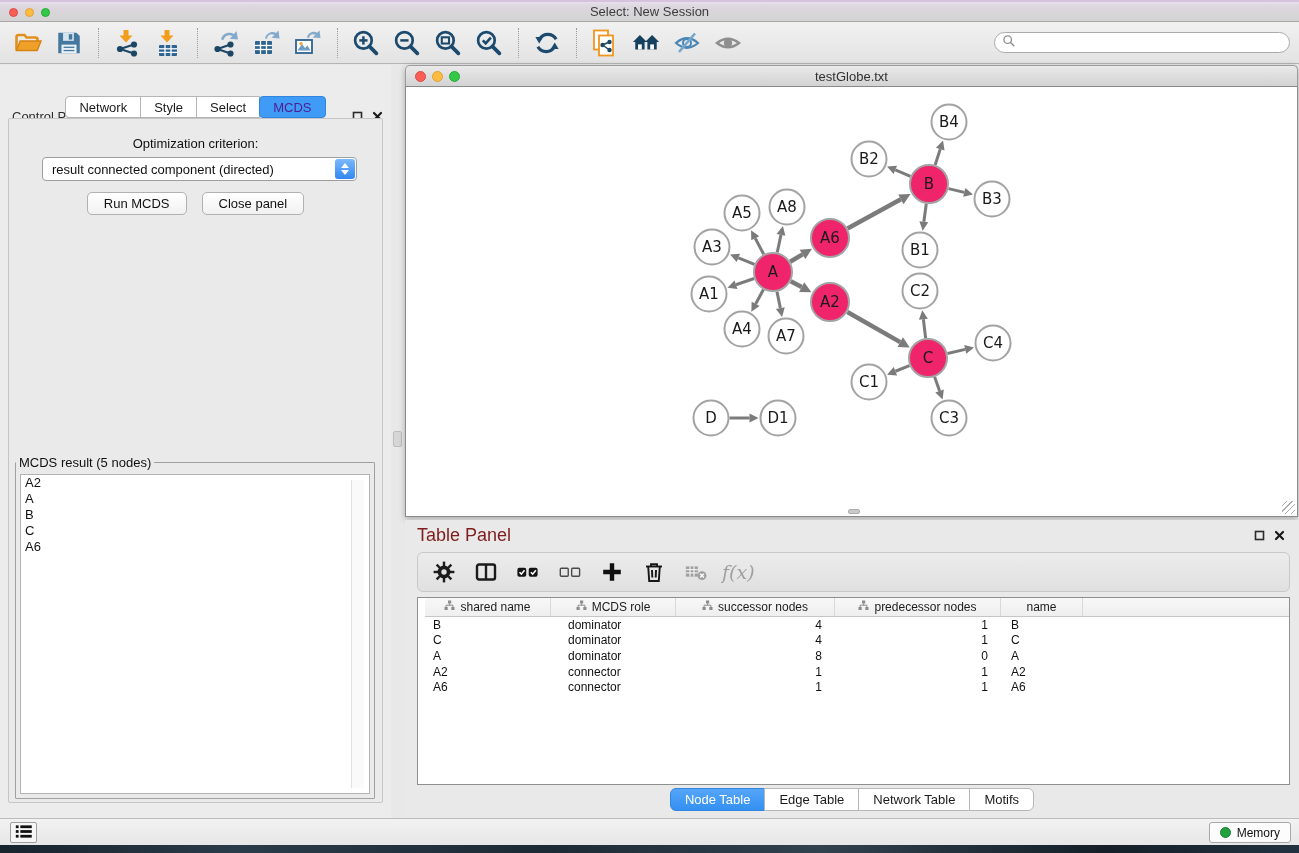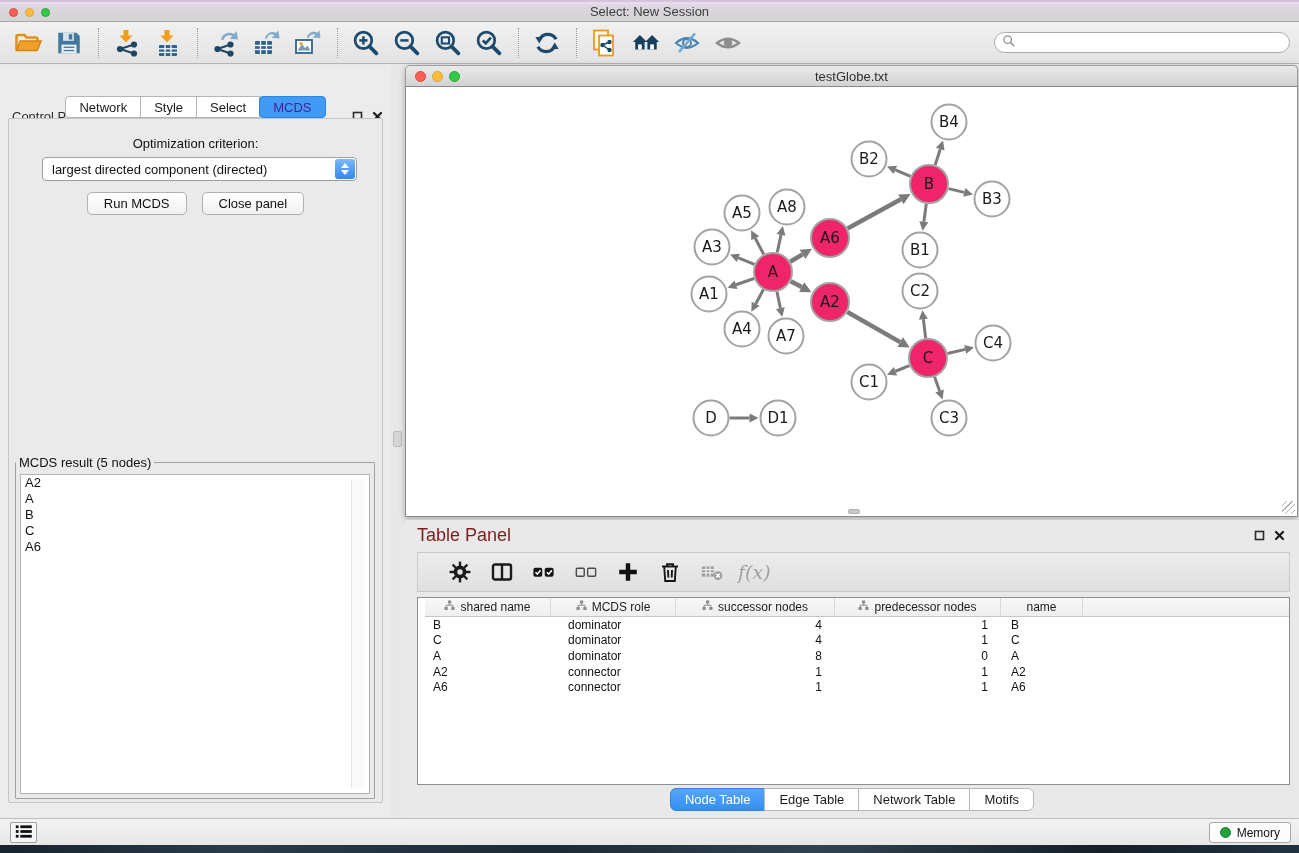--- a/index.html
+++ b/index.html
@@ -74,22 +74,22 @@
   .nw-canvas svg { position:absolute; left:0; top:0; }
   .resize-grip { position:absolute; right:2px; bottom:2px; width:13px; height:13px;
     background:repeating-linear-gradient(135deg, transparent 0 3px, #9a9a9a 3px 4px); opacity:.8; }
   .hscroll-thumb { position:absolute; left:442px; bottom:2px; width:12px; height:5px; background:#c9c9c9; border:1px solid #b0b0b0; border-radius:2px; }
 
   
   .table-panel { position:absolute; left:405px; top:455px; width:894px; bottom:0; background:#e9e9e9; }
   .tp-header { position:absolute; left:12px; right:14px; top:6px; height:18px; display:flex; align-items:center; }
   .tp-title { font-size:18px; color:#7f1d1d; }
   .tp-toolbar { position:absolute; left:12px; right:9px; top:32px; height:40px;
-    background:linear-gradient(180deg,#ececec,#e0e0e0); border:1px solid #c8c8c8; border-radius:0;
-    display:flex; align-items:center; padding-left:29px; gap:16px; }
+    background:linear-gradient(180deg,#ececec,#e0e0e0); border:1px solid #c8c8c8; border-radius:6px;
+    display:flex; align-items:center; padding-left:13px; gap:16px; }
   .tp-btn { background:none; border:none; width:26px; height:26px; display:flex; align-items:center; justify-content:center; cursor:pointer; }
   .tp-btn svg { width:24px; height:24px; display:block; }
   .tp-btn.wide svg { width:34px; }
   .tp-table { position:absolute; left:12px; right:9px; top:77px; height:188px; background:#fff; border:1px solid #8f8f8f; overflow:hidden;padding-left:7px; }
   .t-head { display:flex; height:19px; background:linear-gradient(180deg,#f8f8f8,#efefef); border-bottom:1px solid #c6c6c6; }
   .th { display:flex; align-items:center; justify-content:center; gap:5px; font-size:12px; color:#1c1c1c; border-right:1px solid #d9d9d9; height:100%; }
   .th.filler { flex:1; border-right:none; }
   .tr { display:flex; height:15.6px; align-items:center; }
   .td { font-size:12px; color:#111; white-space:nowrap; overflow:hidden; }
   .td.a-left0 { padding-left:8px; text-align:left; }
@@ -353,21 +353,21 @@
       </div>
       <div class="cp-tabs">
           <button class="cp-tab">Network</button>
           <button class="cp-tab">Style</button>
           <button class="cp-tab">Select</button>
           <button class="cp-tab active">MCDS</button>
         </div>
       <div class="cp-content">
         <div class="opt-label">Optimization criterion:</div>
         <div class="select">
-          <span class="select-value">largest directed component (directed)</span>
+          <span class="select-value">result connected component (directed)</span>
           <span class="select-stepper">
               <i class="up"></i>
               <i class="down"></i>
             </span>
         </div>
         <div class="btn-row">
           <button class="aqua-btn">Run MCDS</button>
           <button class="aqua-btn">Close panel</button>
         </div>
         <fieldset class="result-box">

